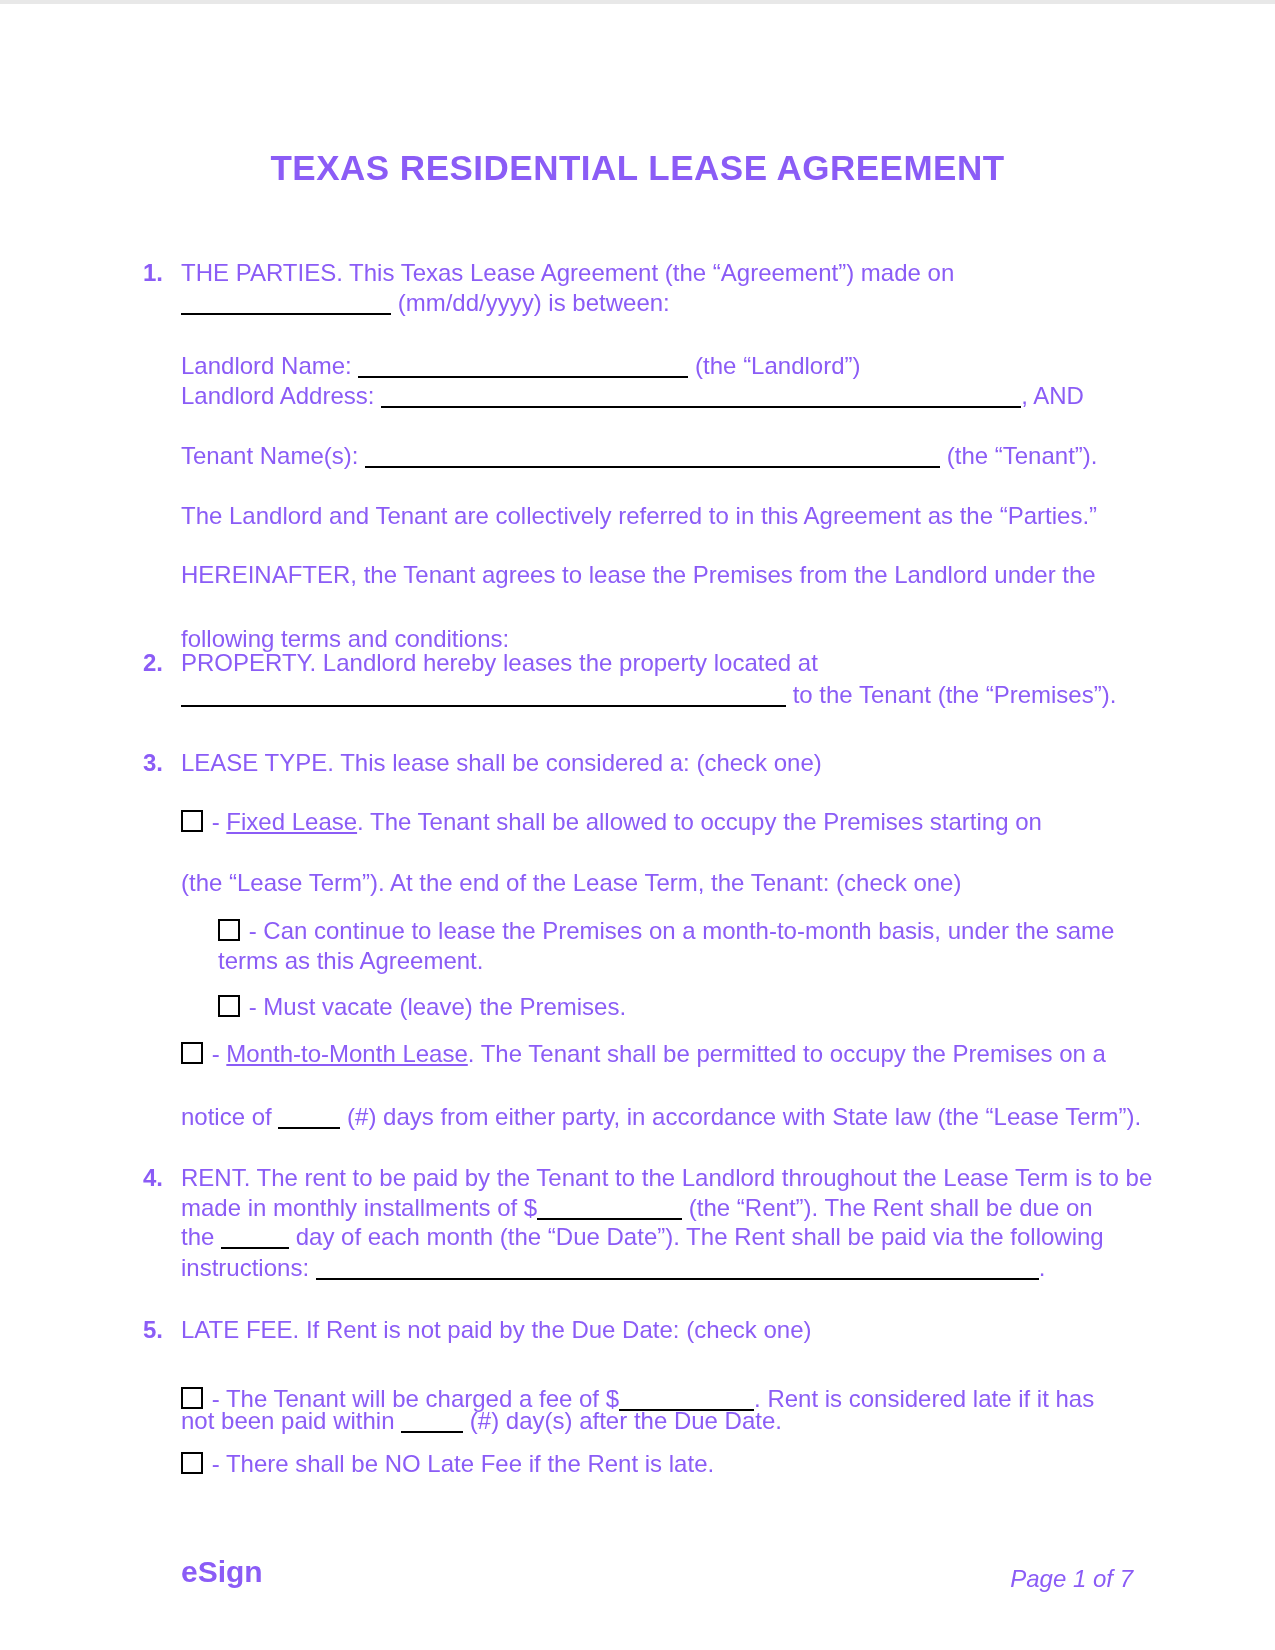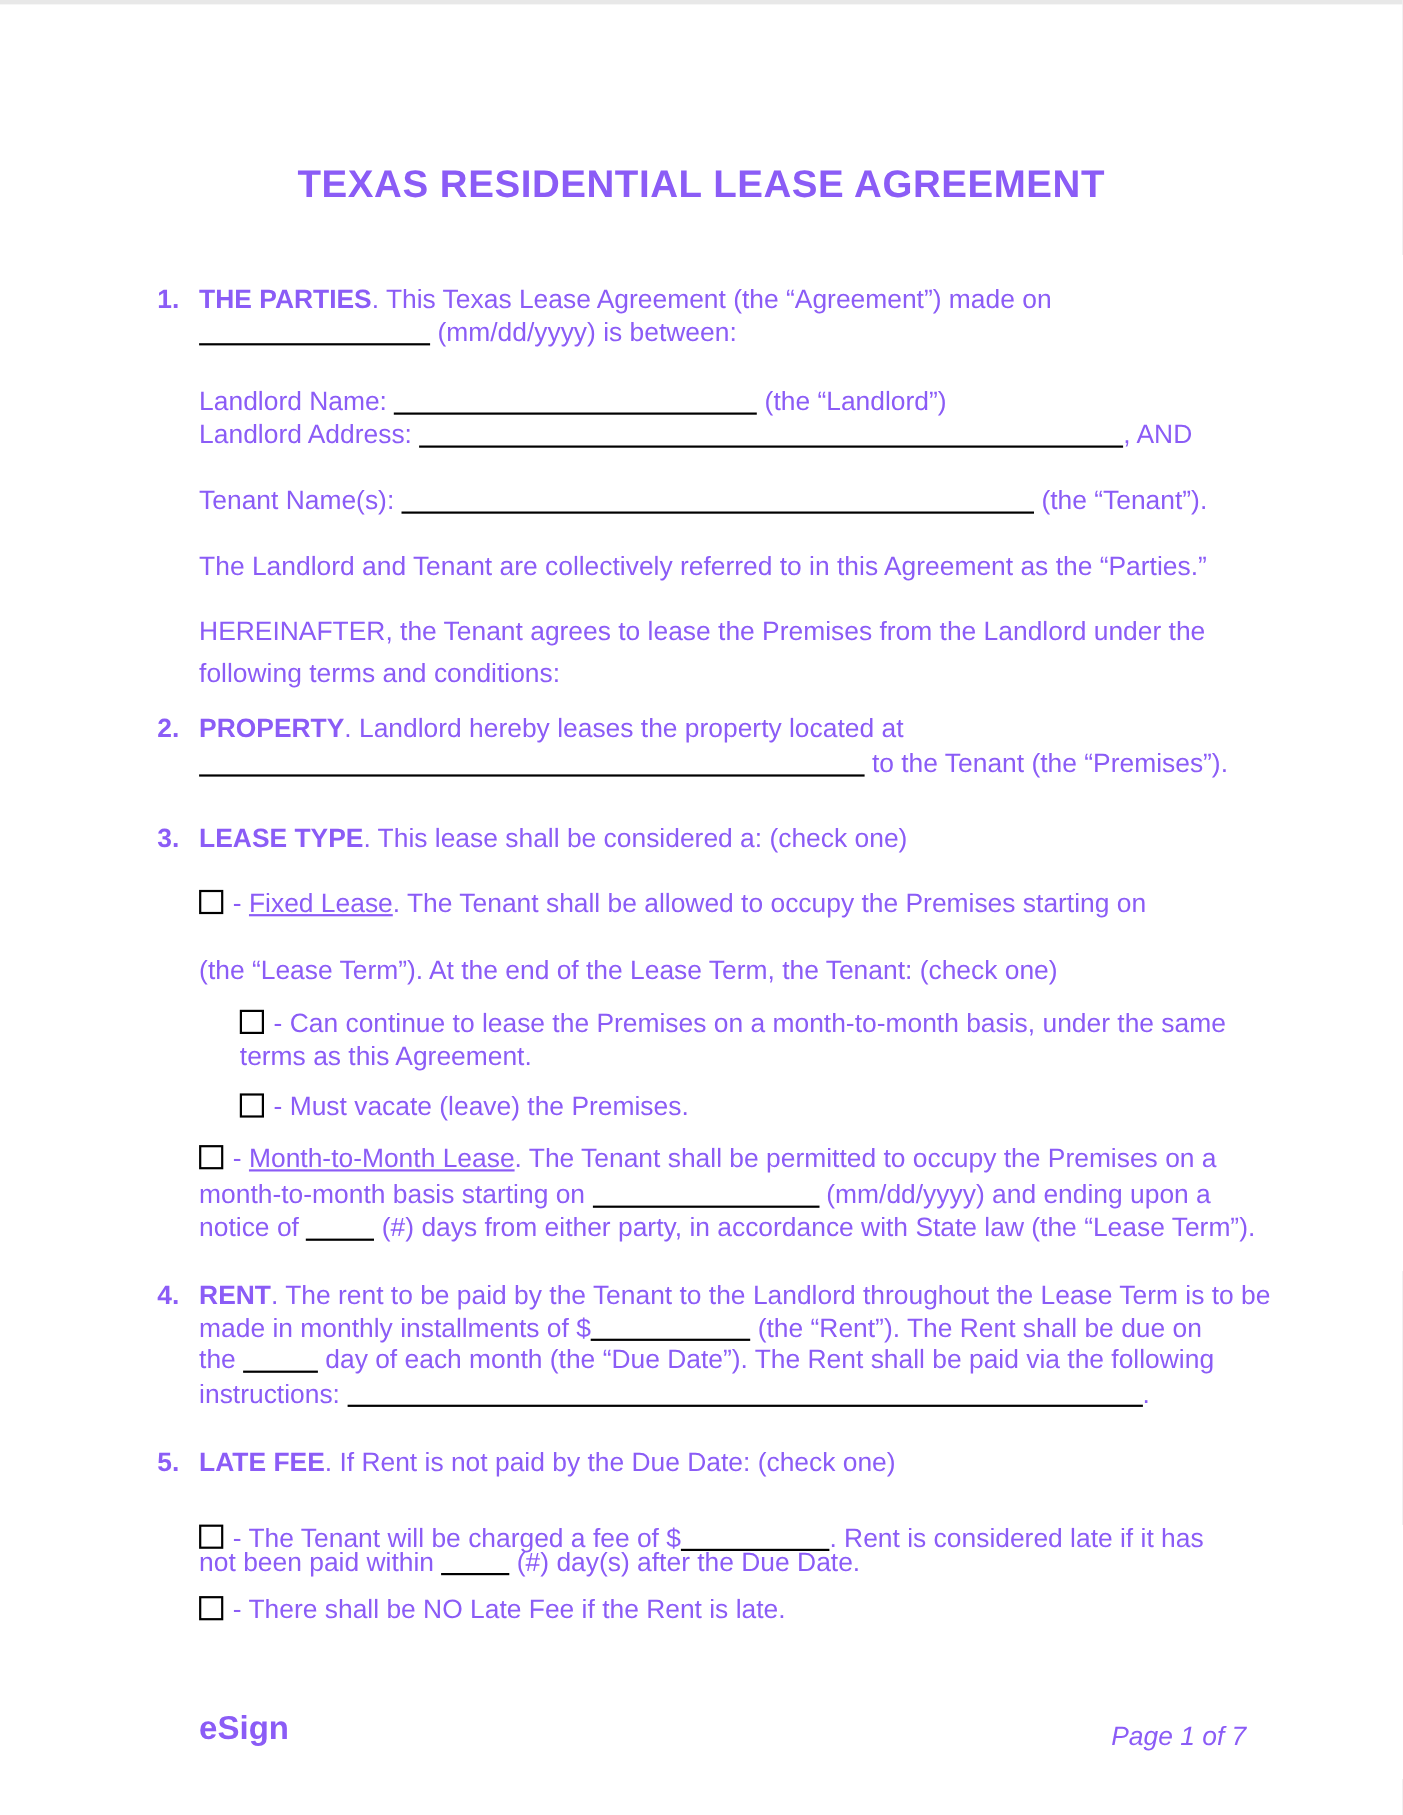--- a/index.html
+++ b/index.html
@@ -12,21 +12,21 @@
     font-family:"Liberation Sans", sans-serif;
     font-size:24px;
     line-height:29.5px;
     overflow:hidden;
   }
   .line { position:absolute; white-space:nowrap; }
   .ind1 { left:143px; }   
   .ind2 { left:181px; }   
   .ind3 { left:218px; }   
   .num  { display:inline-block; width:38px; font-weight:bold; }
-  .b    { font-weight:bold; }
+  .b    { font-weight:normal; }
   .u    { text-decoration:underline;text-align:center; }
   .blank{
     display:inline-block; height:0;
     border-bottom:2.5px solid #000;
     vertical-align:-4px;
   }
   .cb {
     display:inline-block; width:18px; height:18px;
     border:2.5px solid #000;
     vertical-align:-2px;
@@ -66,21 +66,21 @@
     <span>Landlord Name: </span><span class="blank" style="width:330px"></span><span> (the “Landlord”)</span>
   </div>
   <div class="line ind2" style="top:376.5px">
     <span>Landlord Address: </span><span class="blank" style="width:640px"></span><span>, AND</span>
   </div>
   <div class="line ind2" style="top:437px">
     <span>Tenant Name(s): </span><span class="blank" style="width:575px"></span><span> (the “Tenant”).</span>
   </div>
   <div class="line ind2" style="top:497px">The Landlord and Tenant are collectively referred to in this Agreement as the “Parties.”</div>
   <div class="line ind2" style="top:556px">HEREINAFTER, the Tenant agrees to lease the Premises from the Landlord under the</div>
-  <div class="line ind2" style="top:594px">following terms and conditions:</div>
+  <div class="line ind2" style="top:620px">following terms and conditions:</div>
 
   <div class="line ind1" style="top:644px">
     <span class="num">2.</span><span class="b">PROPERTY</span><span>. Landlord hereby leases the property located at</span>
   </div>
   <div class="line ind2" style="top:676px">
     <span class="blank" style="width:605px"></span><span> to the Tenant (the “Premises”).</span>
   </div>
 
   <div class="line ind1" style="top:744px">
     <span class="num">3.</span><span class="b">LEASE TYPE</span><span>. This lease shall be considered a: (check one)</span>
@@ -95,23 +95,20 @@
     <span class="cb"></span><span> - Can continue to lease the Premises on a month-to-month basis, under the same</span>
   </div>
   <div class="line ind3" style="top:941.5px">terms as this Agreement.</div>
 
   <div class="line ind3" style="top:988px">
     <span class="cb"></span><span> - Must vacate (leave) the Premises.</span>
   </div>
 
   <div class="line ind2" style="top:1035px">
     <span class="cb"></span><span> - </span><span class="u">Month-to-Month Lease</span><span>. The Tenant shall be permitted to occupy the Premises on a</span>
-  </div>
-  <div class="line ind2" style="top:1068px">
-    <span>month-to-month basis starting on </span><span class="blank" style="width:206px"></span><span> (mm/dd/yyyy) and ending upon a</span>
   </div>
   <div class="line ind2" style="top:1098px">
     <span>notice of </span><span class="blank" style="width:62px"></span><span> (#) days from either party, in accordance with State law (the “Lease Term”).</span>
   </div>
 
   <div class="line ind1" style="top:1159px">
     <span class="num">4.</span><span class="b">RENT</span><span>. The rent to be paid by the Tenant to the Landlord throughout the Lease Term is to be</span>
   </div>
   <div class="line ind2" style="top:1188.5px">
     <span>made in monthly installments of $</span><span class="blank" style="width:145px"></span><span> (the “Rent”). The Rent shall be due on</span>

